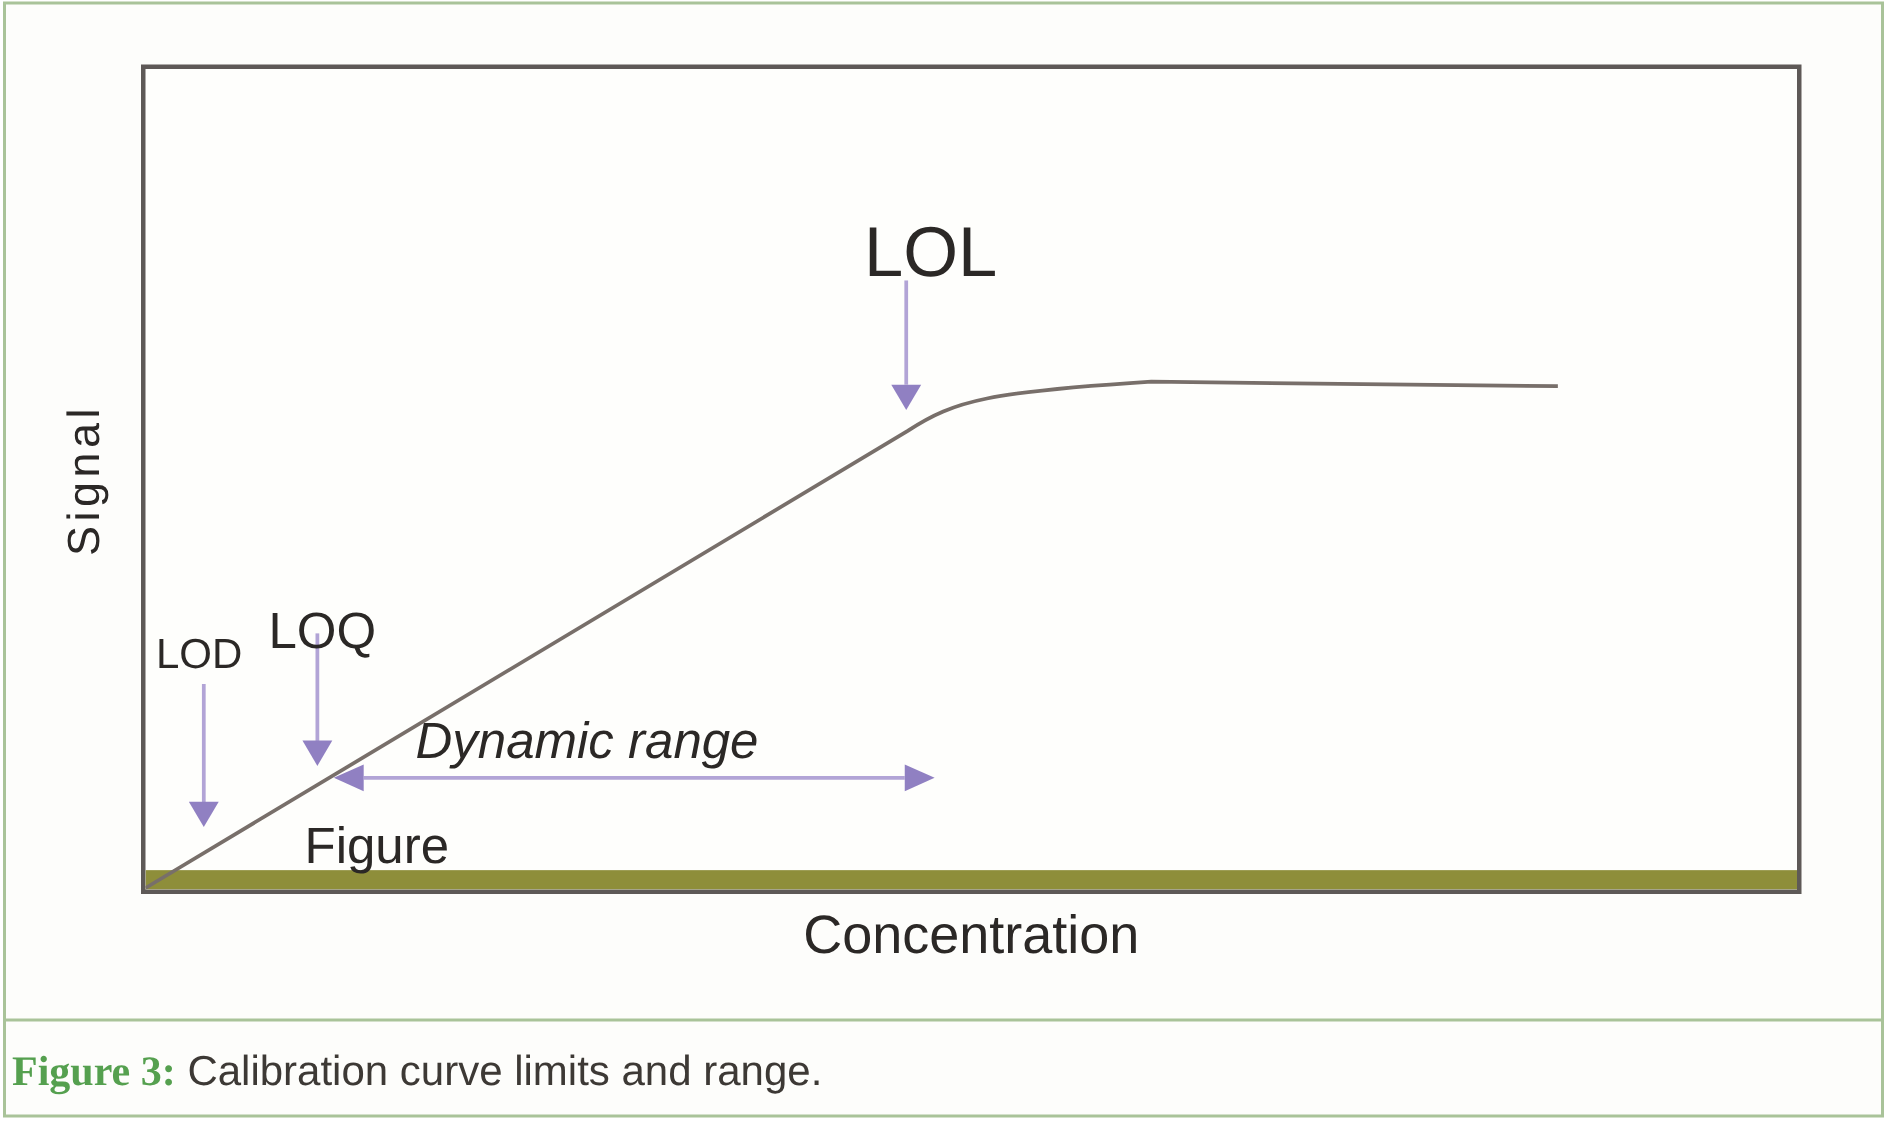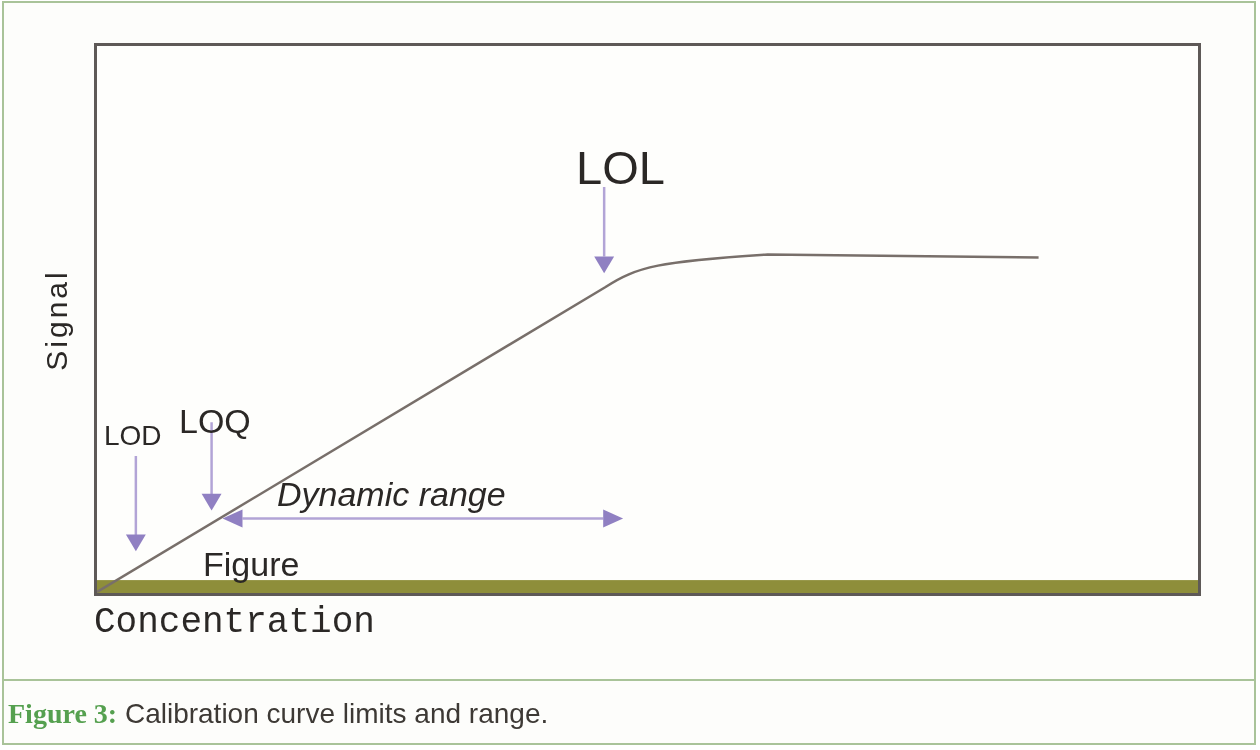--- a/index.html
+++ b/index.html
@@ -62,23 +62,22 @@
   }
   .lbl-lod  { left: 104px; top: 421px; font-size: 28px; text-align: right; }
   .lbl-loq  { left: 179px; top: 384px; font-size: 34px; margin-top: 20px; }
   .lbl-lol  { left: 576px; top: 143px; font-size: 47px; }
   .lbl-dyn  { left: 277px; top: 477px; font-size: 34px; font-style: italic; }
   .lbl-noise{ left: 203px; top: 547px; font-size: 34px; }
   .lbl-conc {
     left: 94px;
     top: 604px;
     width: 1107px;
-    text-align: left;
+    text-align: center;
     font-size: 36px;
-    font-family: Liberation Mono, monospace;
   }
   .caption {
     position: absolute;
     left: 8px;
     top: 698px;
     font-size: 28px;
     color: #3d3935;
     white-space: nowrap;
   }
   .caption .fig-label {

